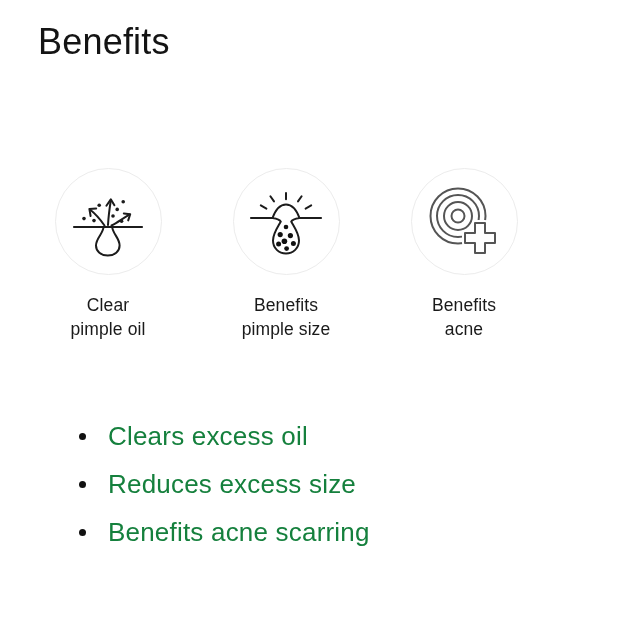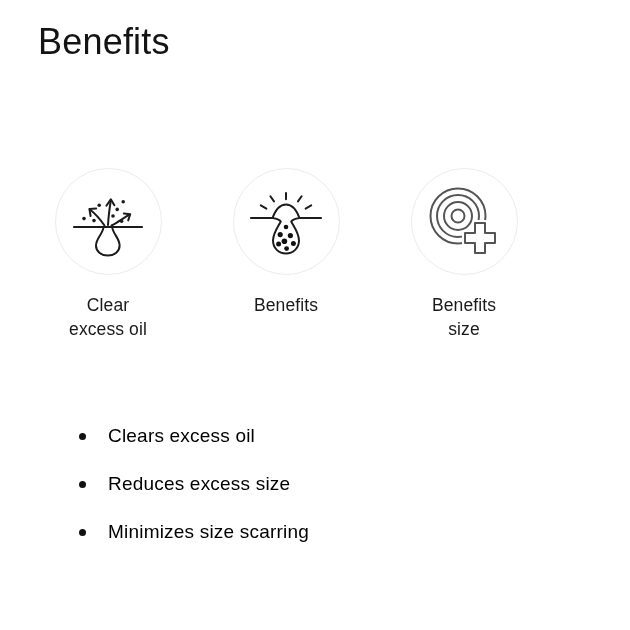--- a/index.html
+++ b/index.html
@@ -87,23 +87,23 @@
     position: absolute;
     left: 72px;
     top: 412px;
     width: 520px;
     list-style: none;
   }
 
   .benefit-list li {
     position: relative;
     padding-left: 36px;
-    font-size: 19px;
+    font-size: 26px;
     line-height: 48px;
-    color: #000000;
+    color: #15803d;
     font-weight: 400;
     letter-spacing: 0.2px;
     white-space: nowrap;
   }
 
   .benefit-list li .bullet {
     position: absolute;
     left: 7px;
     top: 21px;
     width: 7px;
@@ -145,21 +145,21 @@
             <circle cx="57.2" cy="21.8" r="1.8" fill="#1c1c1c" stroke="none"></circle>
             <circle cx="18.0" cy="38.6" r="1.8" fill="#1c1c1c" stroke="none"></circle>
             <circle cx="28.0" cy="40.6" r="1.8" fill="#1c1c1c" stroke="none"></circle>
             <circle cx="55.6" cy="41.2" r="1.8" fill="#1c1c1c" stroke="none"></circle>
             <circle cx="47.0" cy="36.0" r="1.8" fill="#1c1c1c" stroke="none"></circle>
           </svg>
         </span>
       </div>
       <div class="benefit-caption">
         <span>Clear</span>
-        <span>excess oil</span>
+        <span>pimple oil</span>
       </div>
     </div>
 
     <div class="benefit-card">
       <div class="icon-circle">
         <span>
           <svg width="84" height="84" viewBox="0 0 84 84" fill="none" stroke="#1c1c1c" stroke-width="2" stroke-linecap="round" stroke-linejoin="round">
 
             <line x1="7" y1="38" x2="28.5" y2="38" stroke-width="2.2"></line>
             <line x1="55.5" y1="38" x2="77" y2="38" stroke-width="2.2"></line>
@@ -181,54 +181,55 @@
             <circle cx="46.4" cy="55.6" r="2.6" fill="#111" stroke="none"></circle>
             <circle cx="40.4" cy="61.2" r="2.8" fill="#111" stroke="none"></circle>
             <circle cx="49.4" cy="63.6" r="2.5" fill="#111" stroke="none"></circle>
             <circle cx="34.6" cy="64.0" r="2.5" fill="#111" stroke="none"></circle>
             <circle cx="42.6" cy="68.6" r="2.4" fill="#111" stroke="none"></circle>
           </svg>
         </span>
       </div>
       <div class="benefit-caption">
         <span>Benefits</span>
+        <span>pimple size</span>
       </div>
     </div>
 
     <div class="benefit-card">
       <div class="icon-circle">
         <span>
           <svg width="78" height="78" viewBox="0 0 78 78" fill="none" stroke="#555555" stroke-width="2" stroke-linecap="round" stroke-linejoin="round">
 
             <circle cx="33" cy="33" r="27.5"></circle>
             <circle cx="33" cy="33" r="21"></circle>
             <circle cx="33" cy="33" r="14"></circle>
             <circle cx="33" cy="33" r="6.5"></circle>
 
             <path d="M50 40 H60 V50 H70 V60 H60 V70 H50 V60 H40 V50 H50 Z" fill="#ffffff" stroke="#ffffff" stroke-width="6"></path>
             <path d="M50 40 H60 V50 H70 V60 H60 V70 H50 V60 H40 V50 H50 Z" fill="#ffffff" stroke="#555555" stroke-width="2"></path>
           </svg>
         </span>
       </div>
       <div class="benefit-caption">
         <span>Benefits</span>
-        <span>size</span>
+        <span>acne</span>
       </div>
     </div>
 
   </div>
 
   <ul class="benefit-list">
     <li>
       <span class="bullet"></span>
       <span>Clears excess oil</span>
     </li>
     <li>
       <span class="bullet"></span>
       <span>Reduces excess size</span>
     </li>
     <li>
       <span class="bullet"></span>
-      <span>Minimizes size scarring</span>
+      <span>Benefits acne scarring</span>
     </li>
   </ul>
 
 </div>
 
 </body></html>

